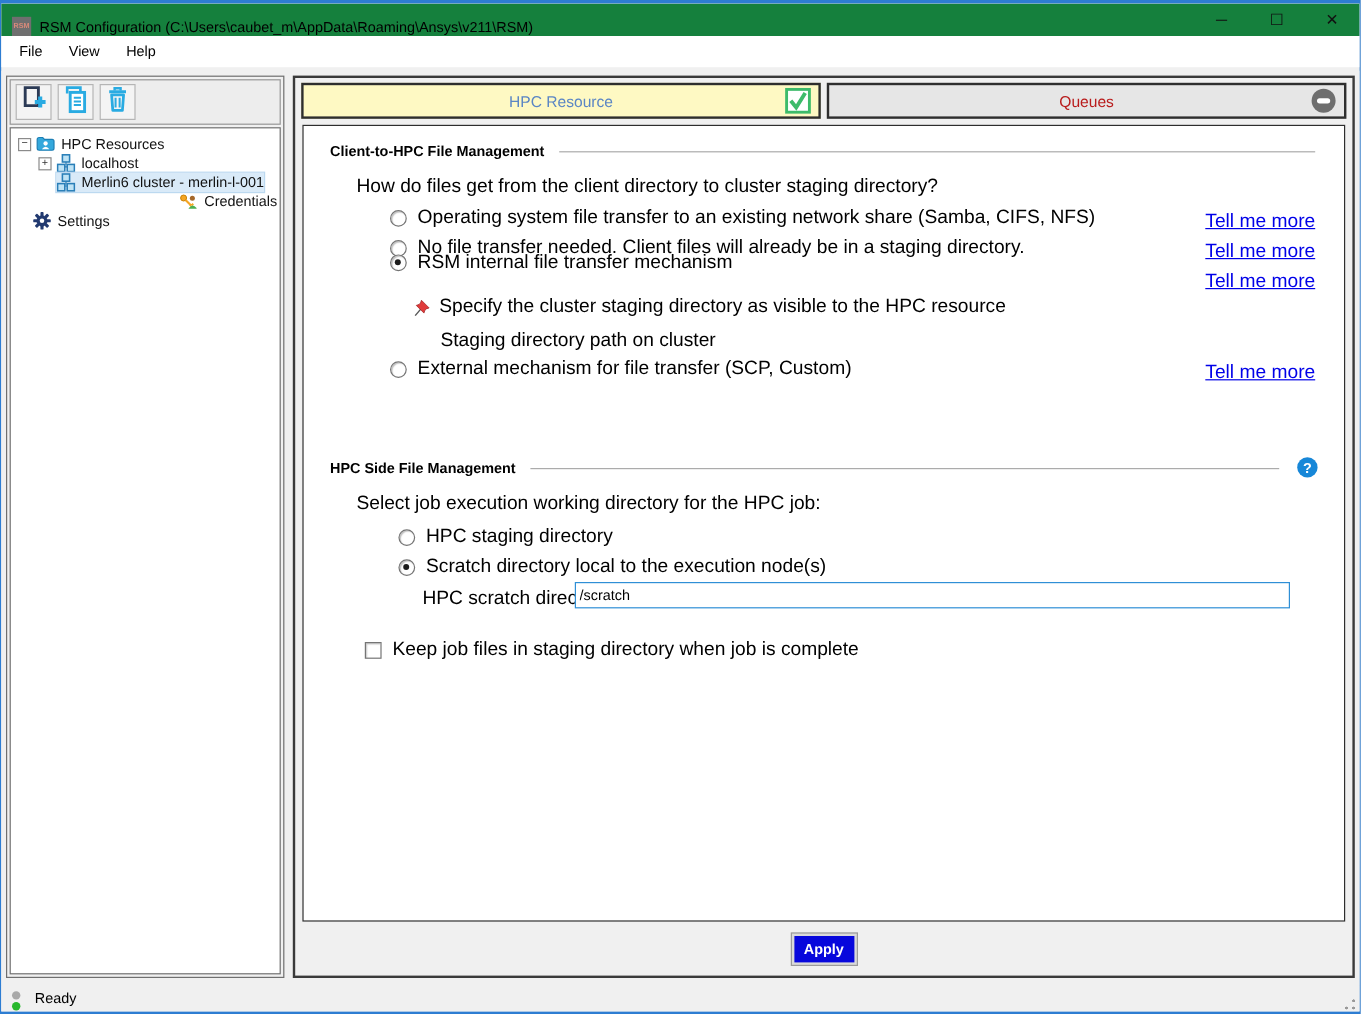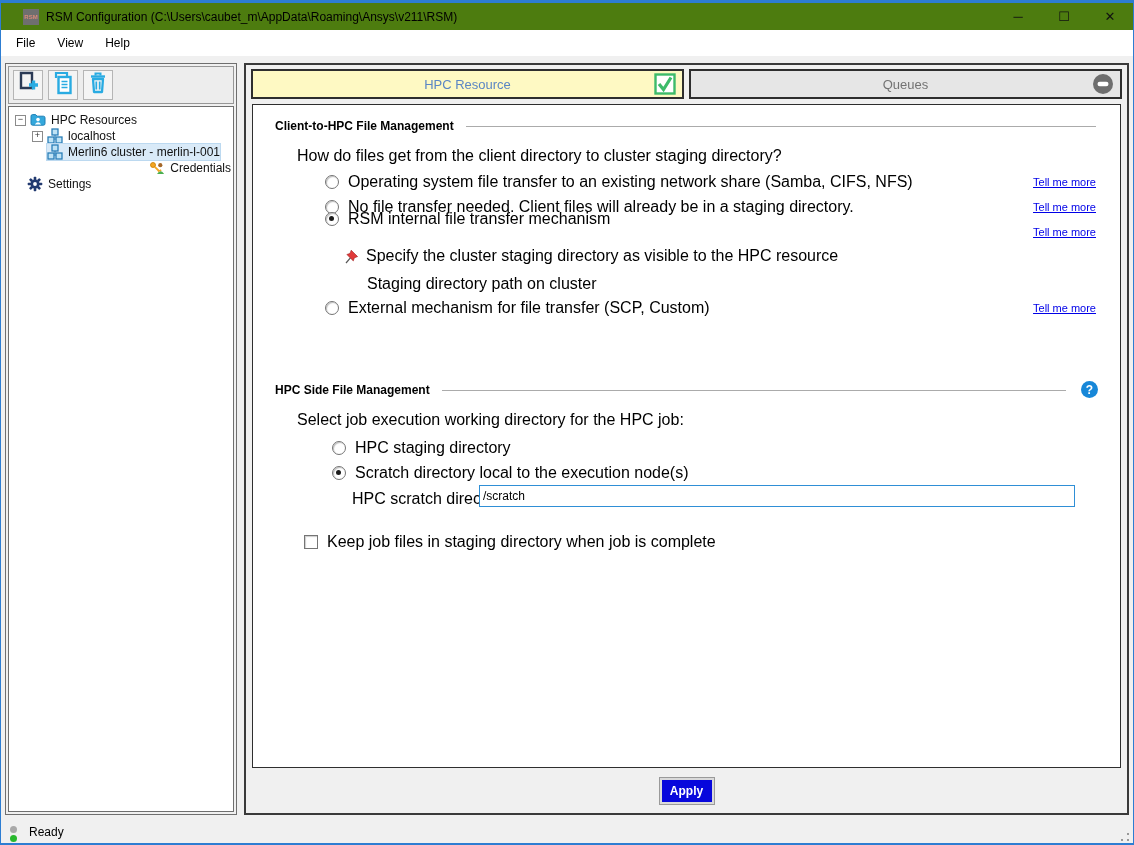--- a/index.html
+++ b/index.html
@@ -1,20 +1,20 @@
 <!DOCTYPE html>
 <html><head>
 <meta charset="utf-8">
 <style>
   html,body{margin:0;padding:0;background:#cfcfcf;font-family:"Liberation Sans",sans-serif;}
   .window{position:relative;width:1134px;height:845px;box-sizing:border-box;
     border:1px solid #2d7dd2;border-top:3px solid #2d7dd2;border-bottom:2px solid #2d7dd2;
     background:#f0f0f0;overflow:hidden;}
   
-  .titlebar{height:27px;background:#4d7c0f;display:flex;align-items:center;padding-left:22px;}
+  .titlebar{height:27px;background:#15803d;display:flex;align-items:flex-end;padding-left:9px;}
   .app-icon{width:16px;height:16px;background:#6f6f6f;color:#d98a7a;font-size:6px;font-weight:bold;
     display:flex;align-items:center;justify-content:center;margin-right:7px;flex:0 0 auto;}
   .title-text{font-size:12px;color:#000;}
   .win-controls{margin-left:auto;display:flex;height:100%;}
   .win-btn{width:46px;display:flex;align-items:center;justify-content:center;font-size:13px;color:#111;}
   
   .menubar{height:26px;background:#fff;display:flex;align-items:center;padding-left:4px;}
   .menu-item{padding:4px 11px;font-size:12px;color:#000;}
   
   .main{position:absolute;top:56px;left:0;right:0;bottom:22px;background:#f0f0f0;}
@@ -33,34 +33,34 @@
   .sel-wrap{display:flex;align-items:center;}
   .sel-wrap.selected{background:#d9eaf8;outline:1px solid #bcd9f0;}
   
   .right-panel{position:absolute;left:243px;right:4px;top:4px;bottom:6px;border:2px solid #3a3a3a;
     background:#f0f0f0;display:flex;flex-direction:column;box-sizing:border-box;}
   .tabstrip{display:flex;gap:5px;padding:4px 5px 3px 5px;}
   .tab{flex:1;height:30px;display:flex;align-items:center;justify-content:center;position:relative;
     font-size:13px;box-sizing:border-box;}
   .tab-hpc{border:2px solid #2e2e2e;background:#fef9c3;color:#5b86c4;}
   .tab-file{border:2px solid #2e2e2e;background:#c6cbe8;color:#1330cf;font-weight:bold;}
-  .tab-queues{border:2px solid #2e2e2e;background:#e6e6e6;color:#737373;}
+  .tab-queues{border:2px solid #2e2e2e;background:#e6e6e6;color:#b91c1c;}
   .tab-ic{position:absolute;right:6px;top:50%;transform:translateY(-50%);display:flex;}
   
   .content{margin:2px 6px 0 6px;border:1px solid #2e2e2e;background:#fff;position:relative;flex:1;overflow:hidden;}
   .section-heading{position:absolute;display:flex;align-items:center;font-weight:bold;font-size:12px;color:#000;}
   .h-line{height:1px;background:#ababab;flex:1;margin-left:12px;}
   .plain{position:absolute;font-size:16px;color:#000;white-space:nowrap;}
   .option-row{position:absolute;display:flex;align-items:center;gap:9px;font-size:16px;color:#000;white-space:nowrap;}
   .radio{width:12px;height:12px;border-radius:50%;border:1px solid #757575;background:#fff;position:relative;
     box-shadow:inset 1px 1px 1px rgba(0,0,0,.25);flex:0 0 auto;}
   .radio.checked::after{content:"";position:absolute;left:3px;top:3px;width:5px;height:5px;border-radius:50%;background:#1c1c1c;}
   .checkbox{width:12px;height:12px;border:1px solid #757575;background:#fff;
     box-shadow:inset 1px 1px 1px rgba(0,0,0,.2);flex:0 0 auto;}
-  .tellmore{position:absolute;right:24px;color:#0000e8;text-decoration:underline;font-size:11px;cursor:pointer;white-space:nowrap;text-align:right;}
+  .tellmore{position:absolute;right:24px;color:#0000e8;text-decoration:underline;font-size:16px;cursor:pointer;white-space:nowrap;text-align:right;}
   .tfield{position:absolute;height:19px;border:1px solid #7a7a7a;background:#fff;font-size:12px;
     padding:0 3px;font-family:"Liberation Sans",sans-serif;box-sizing:content-box;color:#000;}
   .tfield.focused{border:1px solid #2f8fd6;height:20px;}
   .help-badge{position:absolute;width:17px;height:17px;border-radius:50%;background:#1787d8;color:#fff;
     font-size:12px;font-weight:bold;display:flex;align-items:center;justify-content:center;}
   
   .bottom-strip{height:45px;display:flex;align-items:center;justify-content:center;}
   .apply-frame{border:1px solid #9a9a9a;background:#dadada;padding:2px;}
   .apply-btn{background:#0707dc;color:#fff;font-weight:bold;font-size:12px;width:50px;height:22px;
     display:flex;align-items:center;justify-content:center;cursor:pointer;}

